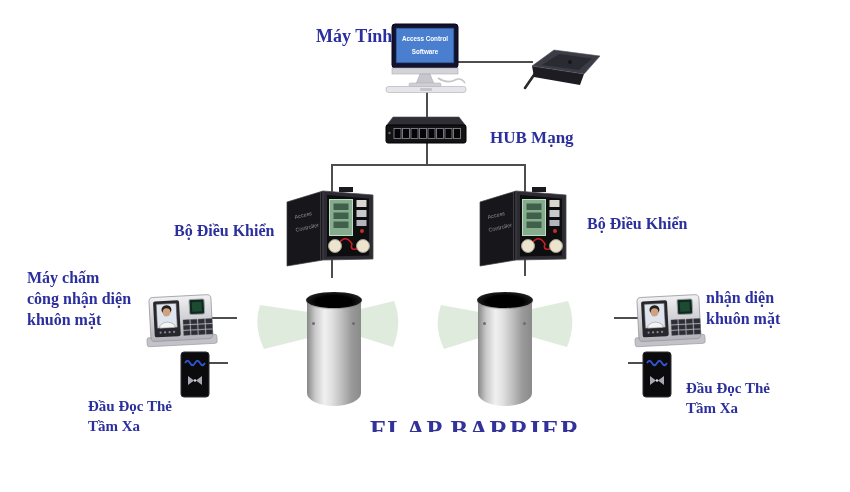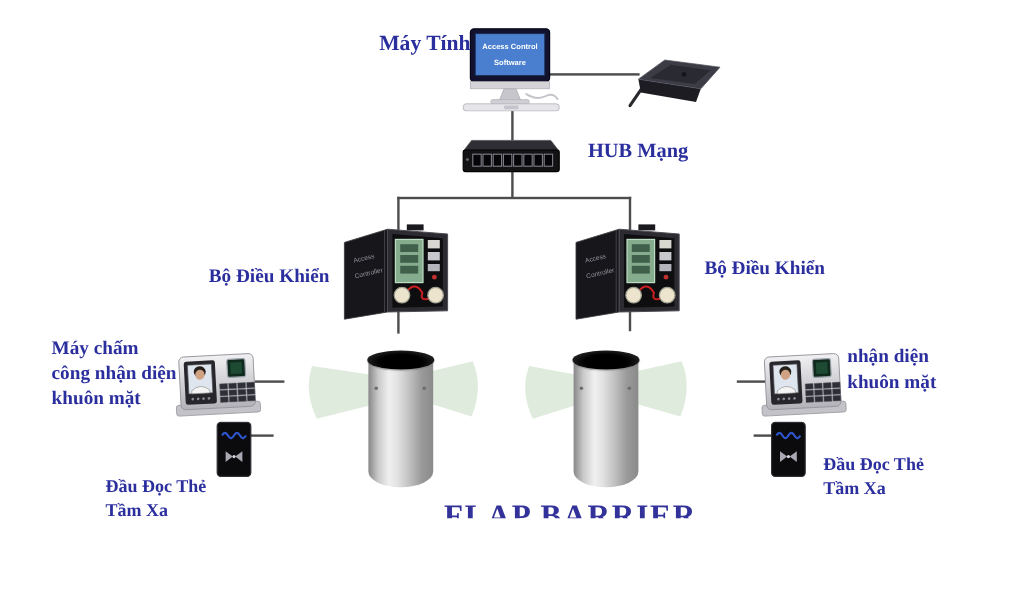--- a/index.html
+++ b/index.html
@@ -3,21 +3,21 @@
 <meta charset="utf-8">
 <style>
   html,body{margin:0;padding:0;background:#fff;}
   #stage{position:relative;width:850px;height:432px;background:#ffffff;overflow:hidden;
          font-family:"Liberation Serif", serif;}
   .abs{position:absolute;}
   .line{position:absolute;background:#4d4d4d;}
   .lbl{position:absolute;color:#2b2f9e;font-weight:bold;line-height:1.25;
        font-family:"Liberation Serif", serif; white-space:nowrap;}
   .lbl-18{font-size:18px;}
-  .lbl-17{font-size:17px;}
+  .lbl-17{font-size:17px;margin-top:12px;}
   .lbl-16{font-size:16px;}
   .lbl-15{font-size:15px;}
   .multi{white-space:normal;line-height:21px;}
   #flap-title{font-size:26px;letter-spacing:1.5px;color:#32329a;text-align:left;}
   
   .cyl{position:absolute;width:54px;height:114px;}
   .cyl .body{position:absolute;top:7px;left:0;width:54px;height:107px;
     background:linear-gradient(90deg,#878787 0%,#c9c9c9 15%,#f0f0f0 32%,#e2e2e2 45%,#bdbdbd 65%,#9a9a9a 82%,#8a8a8a 100%);
     border-radius:0 0 27px 27px / 0 0 13px 13px;}
   .cyl .top{position:absolute;top:0;left:-1px;width:56px;height:16px;border-radius:50%;
@@ -181,21 +181,21 @@
         <rect x="46.5" y="33.5" width="6.5" height="4.5" fill="#2e2e36" stroke="#5a5a64" stroke-width="0.4"></rect>
         <rect x="54" y="33.5" width="6.5" height="4.5" fill="#2e2e36" stroke="#5a5a64" stroke-width="0.4"></rect>
         <rect x="61.5" y="33.5" width="6.5" height="4.5" fill="#2e2e36" stroke="#5a5a64" stroke-width="0.4"></rect>
         <rect x="39" y="39" width="6.5" height="4.5" fill="#2e2e36" stroke="#5a5a64" stroke-width="0.4"></rect>
         <rect x="46.5" y="39" width="6.5" height="4.5" fill="#2e2e36" stroke="#5a5a64" stroke-width="0.4"></rect>
         <rect x="54" y="39" width="6.5" height="4.5" fill="#2e2e36" stroke="#5a5a64" stroke-width="0.4"></rect>
         <rect x="61.5" y="39" width="6.5" height="4.5" fill="#2e2e36" stroke="#5a5a64" stroke-width="0.4"></rect>
       </g>
     </g>
   </svg>
-  <div class="lbl lbl-16 multi" style="left:27px;top:280px;width:135px;margin-left:16px;">
+  <div class="lbl lbl-16 multi" style="left:27px;top:267px;width:135px;">
     <div>Máy chấm</div>
     <div>công nhận diện</div>
     <div>khuôn mặt</div>
   </div>
 
   <svg class="abs" style="left:632px;top:292px;" width="76" height="60" viewBox="0 0 76 60">
     <g transform="rotate(-3 38 28)">
       <rect x="2" y="44" width="70" height="9" rx="2" fill="#c2c2c8" stroke="#9a9aa0" stroke-width="0.7"></rect>
       <rect x="6" y="4" width="62" height="44" rx="4" fill="url(#silverGrad)" stroke="#96969c" stroke-width="0.8"></rect>
       <rect x="10" y="8" width="26" height="36" rx="2" fill="#26262c"></rect>

